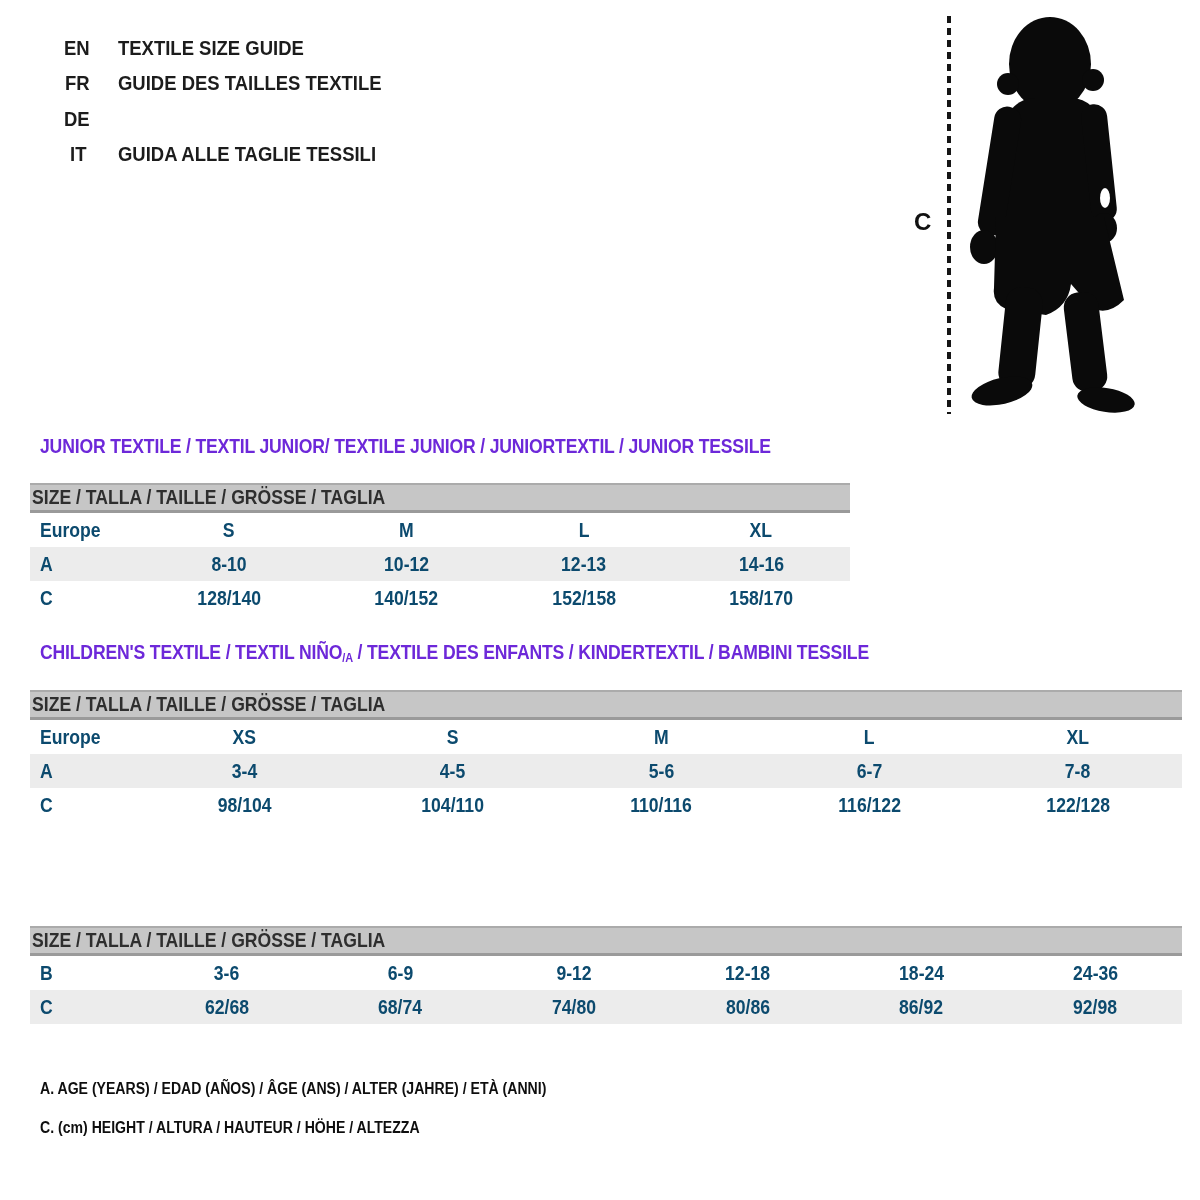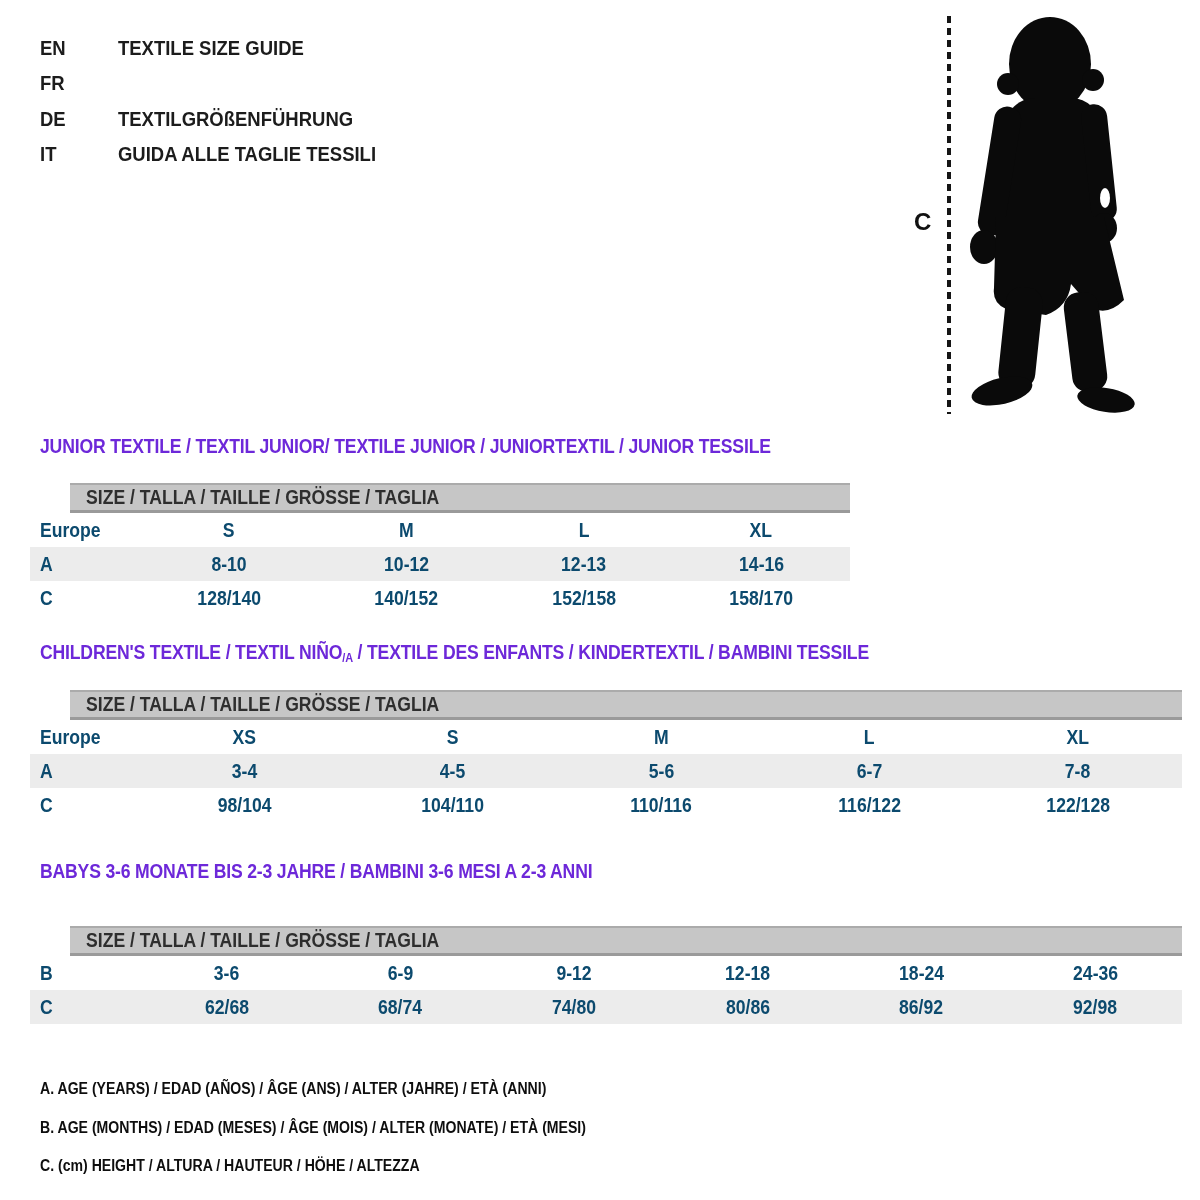--- a/index.html
+++ b/index.html
@@ -6,21 +6,21 @@
   body{width:1200px;height:1200px;background:#ffffff;font-family:"Liberation Sans",sans-serif;
        font-weight:700;color:#1c1c1c;position:relative;overflow:hidden;}
   #page{position:absolute;inset:0;}
   .abs{position:absolute;}
   
   .cx{display:inline-block;transform:scaleX(.88);transform-origin:0 50%;white-space:nowrap;}
   .cxc{transform-origin:50% 50%;}
 
   
   #langs{left:40px;top:30px;font-size:21px;}
-  .lang-row{display:flex;height:35.5px;align-items:center;}
+  .lang-row{display:flex;height:35.5px;align-items:center;text-align:center;}
   .lang-code{width:78px;}
 
   
   #figure-svg{left:958px;top:12px;width:182px;height:404px;}
   #dash-line{left:947px;top:16px;width:4px;height:398px;
      background:repeating-linear-gradient(to bottom,#151515 0 7px,transparent 7px 12px);}
   #c-label{left:914px;top:208px;font-size:24px;color:#111;}
 
   
   .sec-title{font-size:20px;color:#6d28d9;letter-spacing:-.2px;}
@@ -29,45 +29,45 @@
   #babies-title{left:40px;top:854px;line-height:35px;}
   .sub{font-size:.62em;vertical-align:-.28em;}
 
   
   .size-table{position:absolute;}
   #junior-table{left:30px;top:483px;width:820px;}
   #children-table{left:30px;top:690px;width:1152px;}
   #babies-table{left:30px;top:926px;width:1152px;}
   .size-bar{height:25px;line-height:25px;background:#c6c6c6;
      border-top:2px solid #ababab;border-bottom:3px solid #9a9a9a;
-     padding-left:16px;font-size:20px;color:#2e2e2e;margin-left:40px;}
+     padding-left:2px;font-size:20px;color:#2e2e2e;}
   .t-row{height:34px;display:flex;align-items:center;font-size:20px;color:#0c4a6e;}
   .t-row.shade{background:#ececec;}
   .cell{flex:1;text-align:center;}
   .cell.label{flex:0 0 100px;text-align:left;padding-left:10px;}
 
   
   #footnotes{left:40px;top:1070px;font-size:16px;line-height:38.5px;color:#0e0e0e;}
 </style>
 </head>
 <body>
 
 <div id="page">
 
   <div id="langs" class="abs">
     <div class="lang-row">
       <span class="lang-code"><span class="cx">EN</span></span>
       <span><span class="cx">TEXTILE SIZE GUIDE</span></span>
     </div>
     <div class="lang-row">
       <span class="lang-code"><span class="cx">FR</span></span>
+      <span><span class="cx">GUIDE DES TAILLES TEXTILE</span></span>
     </div>
     <div class="lang-row">
       <span class="lang-code"><span class="cx">DE</span></span>
-      <span><span class="cx">TEXTILGRÖßENFÜHRUNG</span></span>
     </div>
     <div class="lang-row">
       <span class="lang-code"><span class="cx">IT</span></span>
       <span><span class="cx">GUIDA ALLE TAGLIE TESSILI</span></span>
     </div>
   </div>
 
   <div id="c-label" class="abs">C</div>
   <div id="dash-line" class="abs"></div>
   <svg id="figure-svg" class="abs" viewBox="0 0 182 404" aria-hidden="true">
@@ -150,21 +150,20 @@
           <div class="cell val"><span class="cx cxc">98/104</span></div>
           <div class="cell val"><span class="cx cxc">104/110</span></div>
           <div class="cell val"><span class="cx cxc">110/116</span></div>
           <div class="cell val"><span class="cx cxc">116/122</span></div>
           <div class="cell val"><span class="cx cxc">122/128</span></div>
         </div>
       </div>
   </div>
 
   <div id="babies-title" class="abs sec-title">
-    <div><span class="cx">BABYS 3-6 MONATE BIS 2-3 JAHRE / BAMBINI 3-6 MESI A 2-3 ANNI</span></div>
   </div>
   <div id="babies-table" class="size-table">
     <div class="size-bar">
       <span class="cx">SIZE / TALLA / TAILLE / GRÖSSE / TAGLIA</span>
     </div>
     <div>
         <div class="t-row">
           <div class="cell label"><span class="cx">B</span></div>
           <div class="cell val"><span class="cx cxc">3-6</span></div>
           <div class="cell val"><span class="cx cxc">6-9</span></div>
@@ -180,17 +179,16 @@
           <div class="cell val"><span class="cx cxc">74/80</span></div>
           <div class="cell val"><span class="cx cxc">80/86</span></div>
           <div class="cell val"><span class="cx cxc">86/92</span></div>
           <div class="cell val"><span class="cx cxc">92/98</span></div>
         </div>
       </div>
   </div>
 
   <div id="footnotes" class="abs">
     <div><span class="cx">A. AGE (YEARS) / EDAD (AÑOS) / ÂGE (ANS) / ALTER (JAHRE) / ETÀ (ANNI)</span></div>
-    <div><span class="cx">B. AGE (MONTHS) / EDAD (MESES) / ÂGE (MOIS) / ALTER (MONATE) / ETÀ (MESI)</span></div>
     <div><span class="cx">C. (cm) HEIGHT / ALTURA / HAUTEUR / HÖHE / ALTEZZA</span></div>
   </div>
 
 </div>
 
 </body></html>

